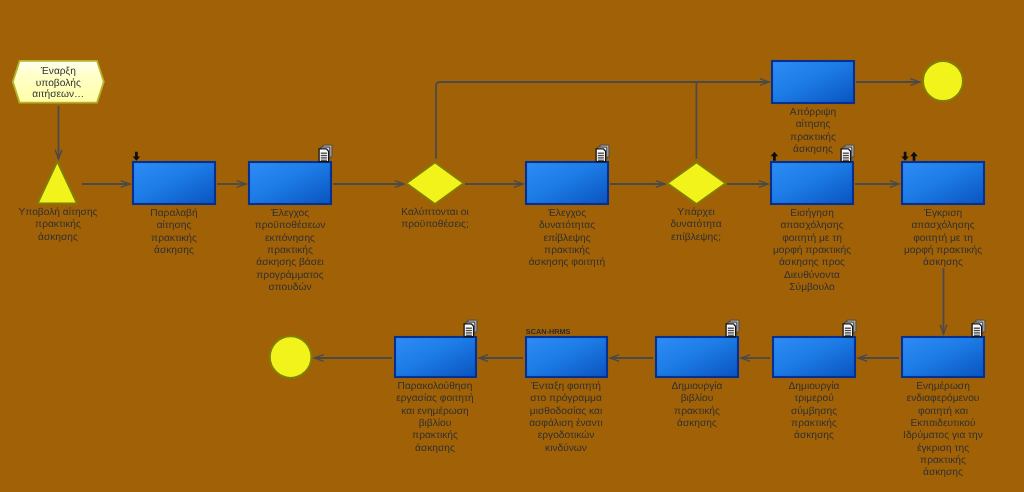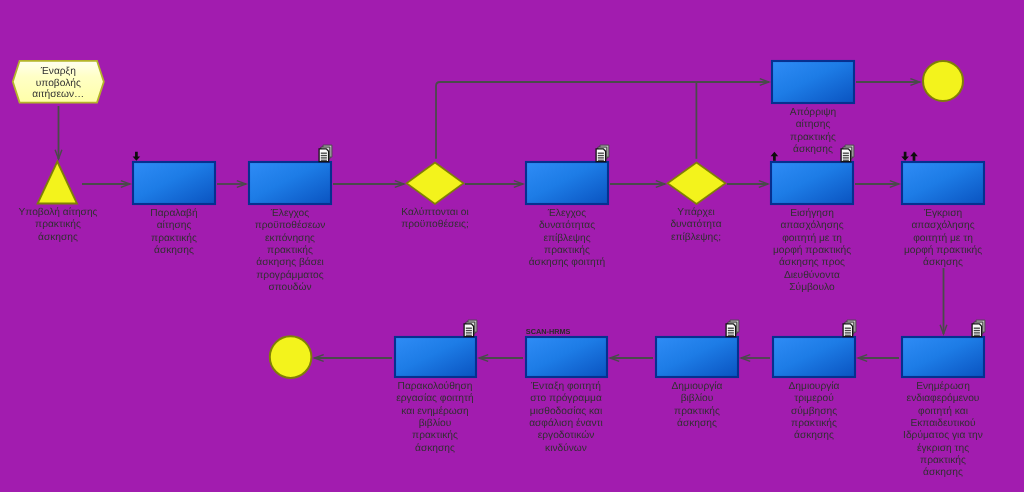--- a/index.html
+++ b/index.html
@@ -1,18 +1,18 @@
 <!DOCTYPE html>
 <html><head>
 <meta charset="utf-8">
 <title>Flowchart</title>
 <style>
   html,body{margin:0;padding:0;background:#ffffff;}
   body{width:1024px;height:492px;overflow:hidden;font-family:"Liberation Sans",sans-serif;}
-  #canvas{position:relative;width:1024px;height:492px;background:#a21caf;}
+  #canvas{position:relative;width:1024px;height:492px;background:#a16207;}
   svg#flow{display:block;position:absolute;left:0;top:0;}
   text{font-family:"Liberation Sans",sans-serif;-webkit-font-smoothing:antialiased;text-rendering:geometricPrecision;}
   #canvas{-webkit-font-smoothing:antialiased;}
 </style>
 </head>
 <body>
 
 <div id="canvas">
   <svg id="flow" width="1024" height="492" viewBox="0 0 1024 492" xmlns="http://www.w3.org/2000/svg">
     <defs>

